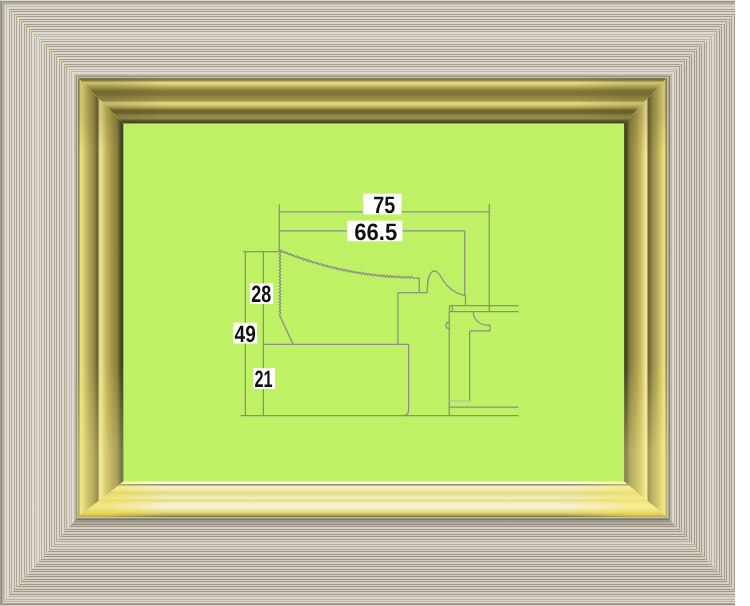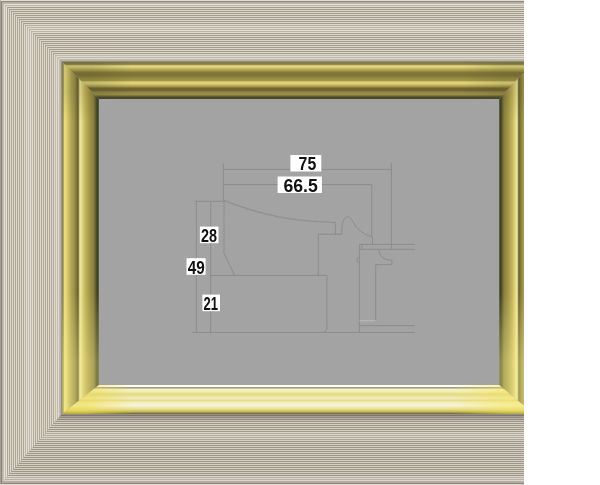--- a/index.html
+++ b/index.html
@@ -1,14 +1,14 @@
 <!DOCTYPE html>
 <html><head><meta charset="utf-8"><style>
 html,body{margin:0;padding:0}
-.c{position:relative;width:524px;height:485px;background:#a3a3a3;overflow:hidden;font-family:"Liberation Sans",sans-serif}
+.c{position:relative;width:588px;height:485px;background:#bef264;overflow:hidden;font-family:"Liberation Sans",sans-serif}
 .p{position:absolute}
 </style></head><body>
 
 <div class="c">
 
 <div class="p" style="left:0;top:0;width:600px;height:62px;
  clip-path:polygon(0 0,600px 0,534px 62px,62px 62px);
  background:
  linear-gradient(to bottom, rgba(224,221,213,.9) 0 1px, rgba(125,120,111,.45) 1px 3px, rgba(235,232,225,.38) 3px 6px, rgba(0,0,0,0) 6px 24px, rgba(235,232,225,.30) 26px 32px, rgba(0,0,0,0) 34px 55px, rgba(225,222,214,.42) 55px 60px, rgba(112,108,99,.34) 60px 62px),
  repeating-linear-gradient(to bottom, #dbd6ca 0 1px, #a69c8d 1px 2px);"></div>

